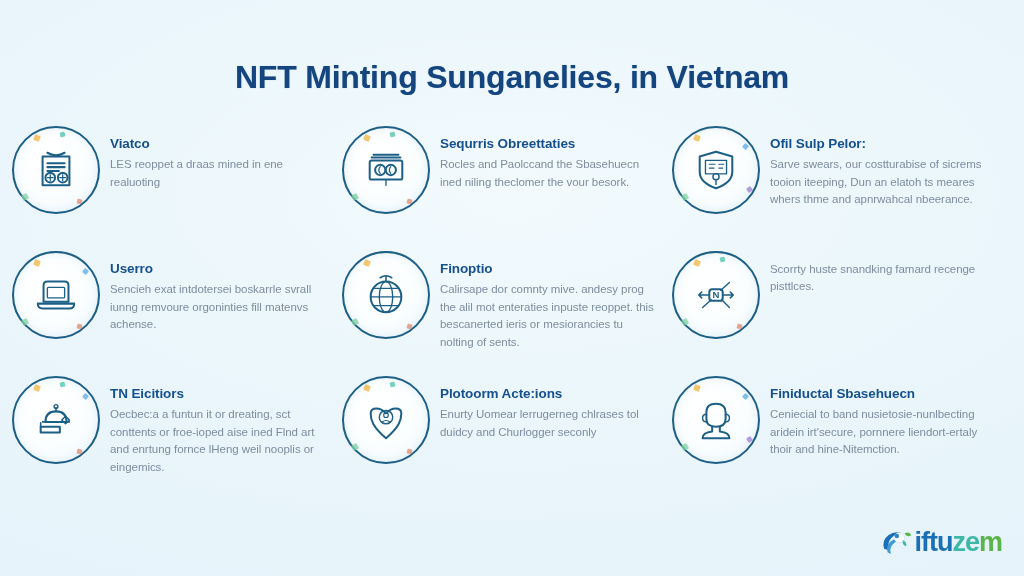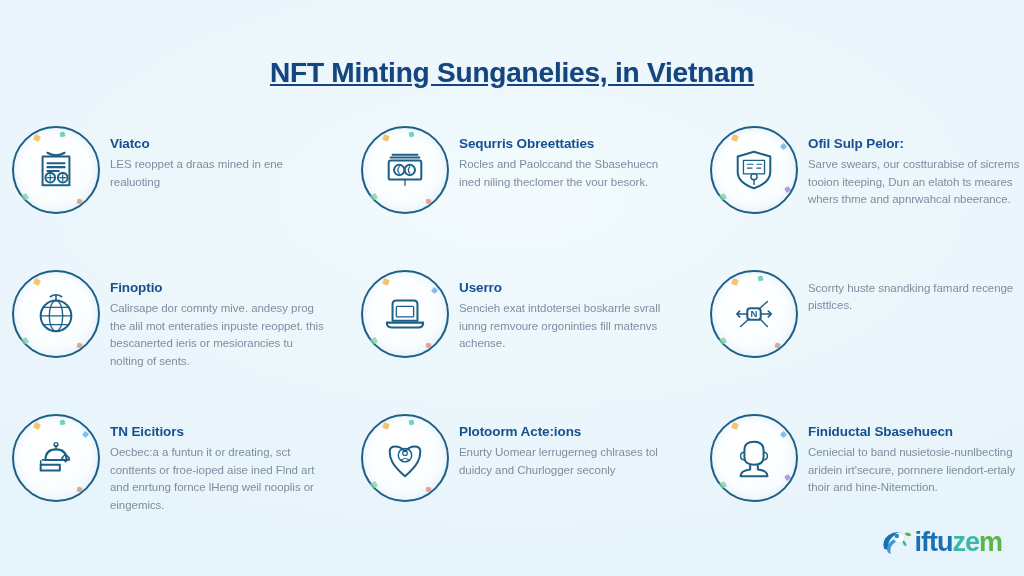--- a/index.html
+++ b/index.html
@@ -28,41 +28,39 @@
   
   .title-wrap {
     position: absolute;
     top: 38px;
     left: 0;
     width: 1024px;
     text-align: center;
   }
   .title {
     display: inline-block;
-    font-size: 28px;
+    font-size: 32px;
     font-weight: bold;
     letter-spacing: -0.2px;
     color: #15457f;
     text-shadow: 0 0 1px rgba(21,69,127,0.35);
     white-space: nowrap;
-    text-decoration: underline;
   }
 
   
   .grid {
     position: absolute;
     top: 122px;
     left: 12px;
     width: 1000px;
     display: grid;
     grid-template-columns: 330px 330px 340px;
     grid-auto-rows: 125px;
     column-gap: 0px;
     row-gap: 0px;
-    gap: 19px;
   }
 
   .card {
     display: flex;
     align-items: flex-start;
     padding-right: 14px;
     box-sizing: border-box;
   }
 
   .icon-circle {
@@ -219,50 +217,50 @@
       </div>
       <div class="card-body">
         <p class="card-title">Ofil Sulp Pelor:</p>
         <p class="card-desc">Sarve swears, our costturabise of sicrems tooion iteeping, Dun an elatoh ts meares whers thme and apnrwahcal nbeerance.</p>
       </div>
     </div>
 
     <div class="card">
       <div class="icon-circle">
         <span class="speck sp1"></span>
+        <span class="speck sp3"></span>
+        <span class="speck sp4"></span>
+        <span class="speck sp5"></span>
+        <svg viewBox="0 0 48 48" fill="none" stroke="#1d5f86" stroke-width="2.1" stroke-linecap="round" stroke-linejoin="round">
+          <path d="M11 14 q0 -4 4 -4 h18 q4 0 4 4 v17 h-26 z"></path>
+          <rect x="15" y="16" width="18" height="11" rx="1" stroke-width="1.4"></rect>
+          <path d="M5 33 h38 q0 5 -5 5 H10 q-5 0 -5 -5 z"></path>
+        </svg>
+      </div>
+      <div class="card-body">
+        <p class="card-title">Userro</p>
+        <p class="card-desc">Sencieh exat intdotersei boskarrle svrall iunng remvoure orgoninties fill matenvs achense.</p>
+      </div>
+    </div>
+
+    <div class="card">
+      <div class="icon-circle">
+        <span class="speck sp1"></span>
         <span class="speck sp5"></span>
         <span class="speck sp4"></span>
         <svg viewBox="0 0 48 48" fill="none" stroke="#1d5f86" stroke-width="2.1" stroke-linecap="round" stroke-linejoin="round">
           <circle cx="24" cy="26" r="16"></circle>
           <ellipse cx="24" cy="26" rx="7" ry="16" stroke-width="1.4"></ellipse>
           <path d="M8 26 h32 M11 17 h26 M11 35 h26" stroke-width="1.3"></path>
           <path d="M24 10 V4 M18 6 q6 -4 12 0" stroke-width="1.6"></path>
         </svg>
       </div>
       <div class="card-body">
         <p class="card-title">Finoptio</p>
         <p class="card-desc">Calirsape dor comnty mive. andesy prog the alil mot enteraties inpuste reoppet. this bescanerted ieris or mesiorancies tu nolting of sents.</p>
-      </div>
-    </div>
-
-    <div class="card">
-      <div class="icon-circle">
-        <span class="speck sp1"></span>
-        <span class="speck sp3"></span>
-        <span class="speck sp4"></span>
-        <span class="speck sp5"></span>
-        <svg viewBox="0 0 48 48" fill="none" stroke="#1d5f86" stroke-width="2.1" stroke-linecap="round" stroke-linejoin="round">
-          <path d="M11 14 q0 -4 4 -4 h18 q4 0 4 4 v17 h-26 z"></path>
-          <rect x="15" y="16" width="18" height="11" rx="1" stroke-width="1.4"></rect>
-          <path d="M5 33 h38 q0 5 -5 5 H10 q-5 0 -5 -5 z"></path>
-        </svg>
-      </div>
-      <div class="card-body">
-        <p class="card-title">Userro</p>
-        <p class="card-desc">Sencieh exat intdotersei boskarrle svrall iunng remvoure orgoninties fill matenvs achense.</p>
       </div>
     </div>
 
     <div class="card">
       <div class="icon-circle">
         <span class="speck sp1"></span>
         <span class="speck sp2"></span>
         <span class="speck sp4"></span>
         <span class="speck sp5"></span>
         <svg viewBox="0 0 48 48" fill="none" stroke="#1d5f86" stroke-width="2.1" stroke-linecap="round" stroke-linejoin="round">

